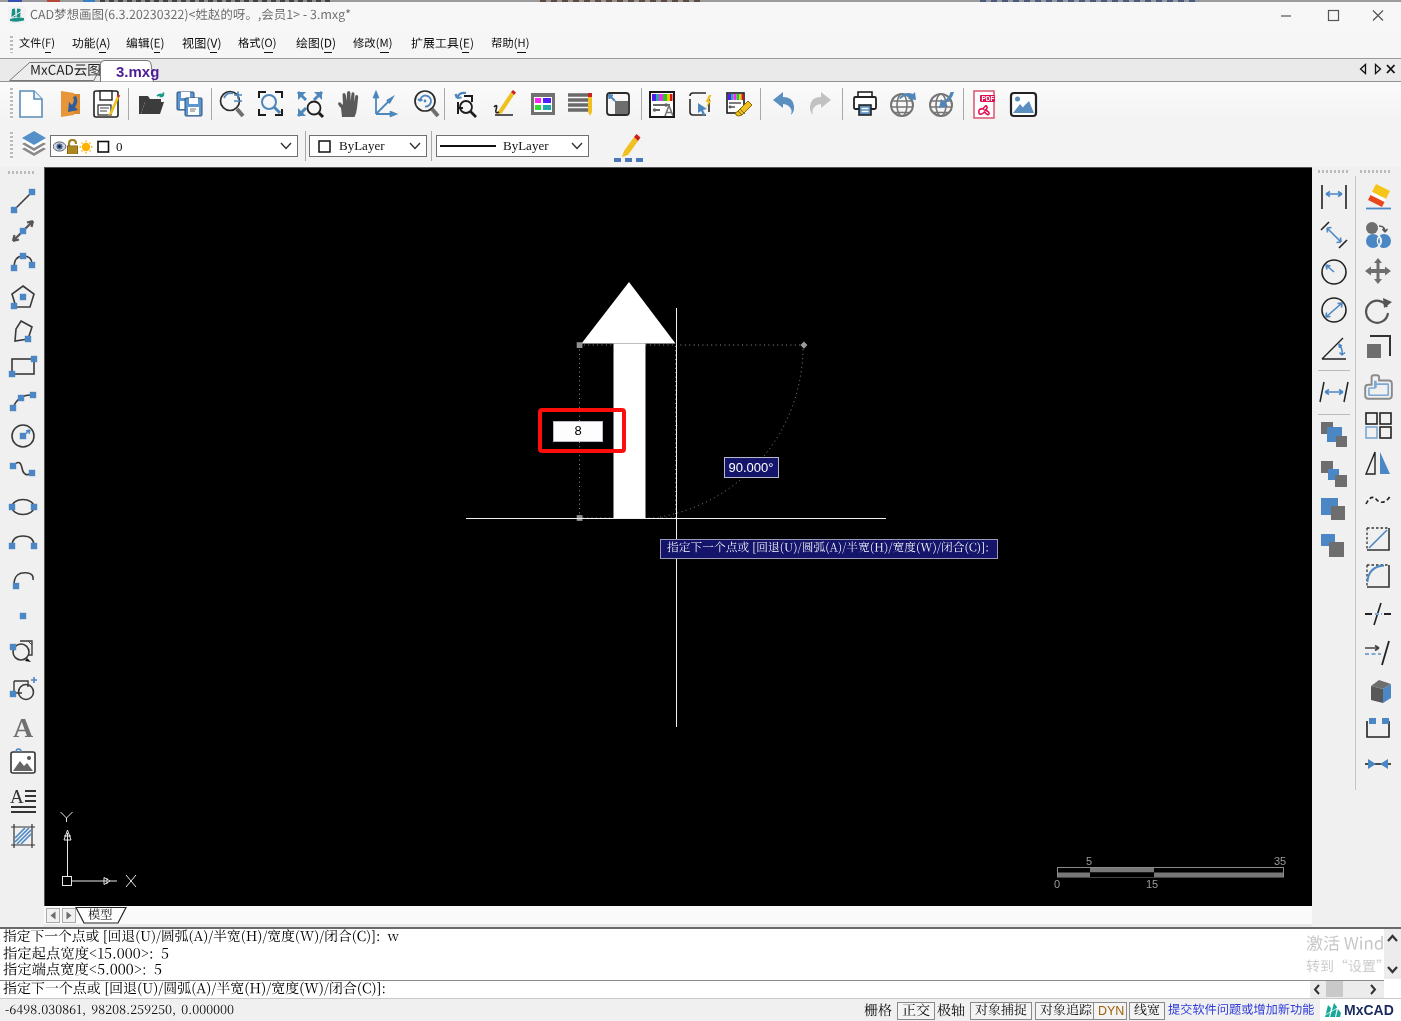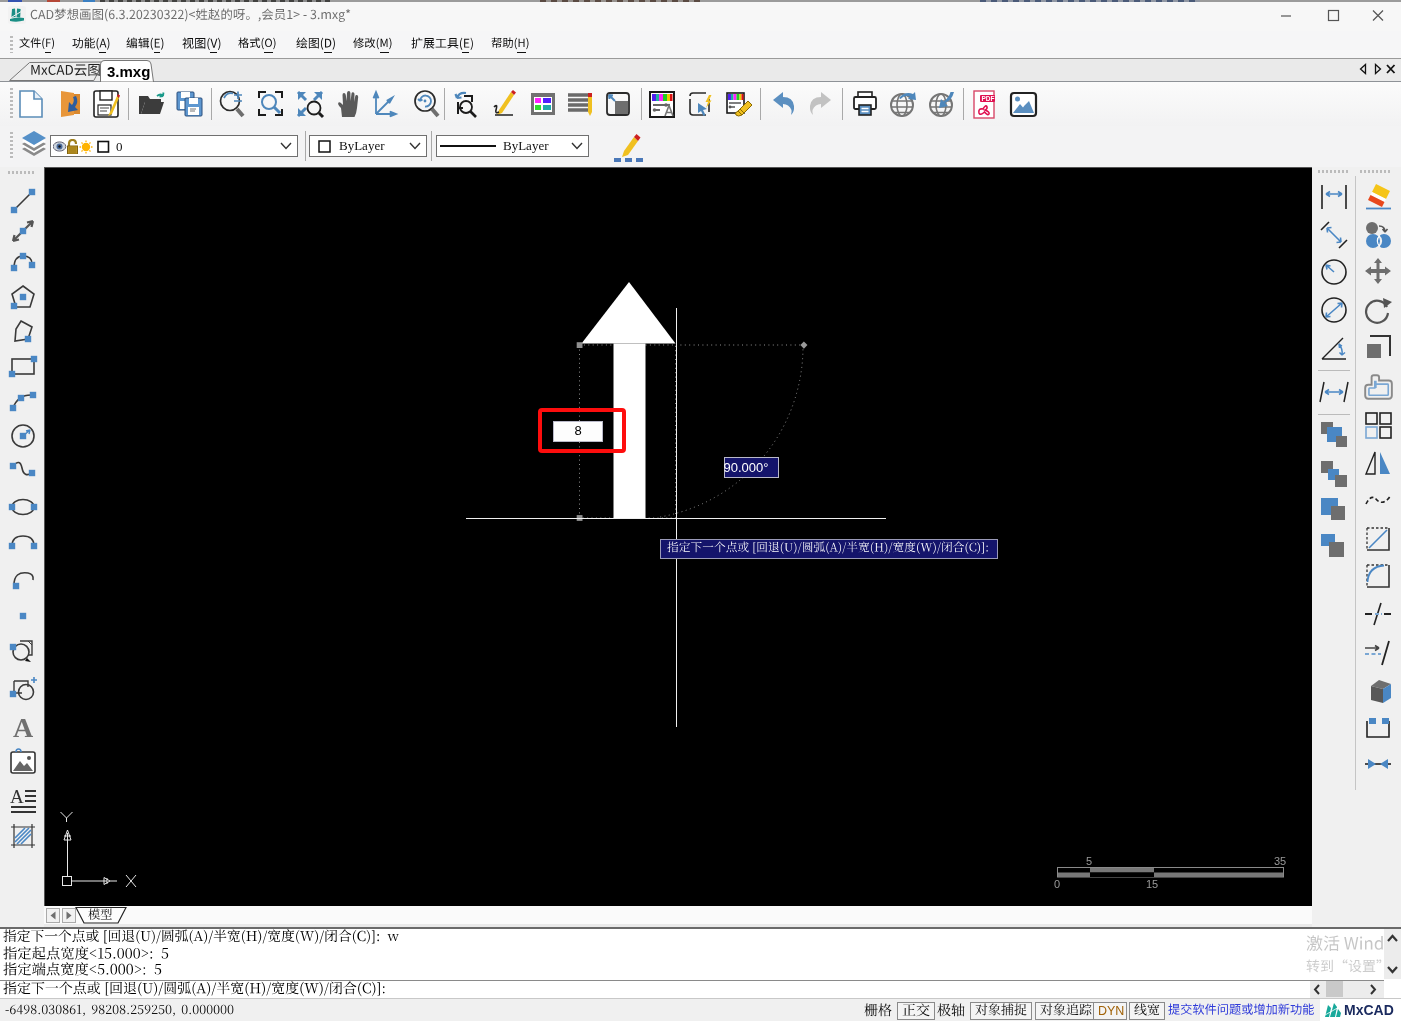--- a/index.html
+++ b/index.html
@@ -73,21 +73,21 @@
 <div class="abs" style="left:0;top:58px;width:1401px;height:24px;background:#eaeaea;border-top:1px solid #9a9a9a;border-bottom:1px solid #8e9297"></div>
 <svg class="abs" style="left:8px;top:61px" width="100" height="21" viewBox="0 0 100 21">
 <path d="M1.6 19.5 L21.6 1.5 L95.5 1 L85.8 19.5 Z" fill="#ededed" stroke="#777" stroke-width="1"></path>
 </svg>
 <svg style="position:absolute;left:30px;top:63.5px;overflow:visible" width="72" height="17">
     <path transform="translate(0,10.8)" fill="#222" d="M1.4 0.0H2.5V-5.5C2.5 -6.3 2.4 -7.5 2.3 -8.4H2.4L3.2 -6.1L5.0 -1.0H5.9L7.7 -6.1L8.5 -8.4H8.6C8.5 -7.5 8.4 -6.3 8.4 -5.5V0.0H9.6V-9.9H8.1L6.2 -4.6C6.0 -3.9 5.8 -3.2 5.5 -2.5H5.5C5.2 -3.2 5.0 -3.9 4.8 -4.6L2.9 -9.9H1.4Z M11.2 0.0H12.5L13.4 -1.7C13.7 -2.2 13.9 -2.6 14.2 -3.0H14.3C14.5 -2.6 14.8 -2.2 15.1 -1.7L16.1 0.0H17.5L15.1 -3.7L17.3 -7.3H16.0L15.1 -5.7C14.9 -5.3 14.7 -4.9 14.5 -4.5H14.4C14.1 -4.9 13.9 -5.3 13.7 -5.7L12.7 -7.3H11.4L13.6 -3.8Z M22.8 0.2C24.1 0.2 25.0 -0.3 25.8 -1.2L25.1 -2.0C24.5 -1.3 23.8 -0.9 22.8 -0.9C20.9 -0.9 19.8 -2.5 19.8 -5.0C19.8 -7.5 21.0 -9.0 22.9 -9.0C23.7 -9.0 24.4 -8.6 24.9 -8.0L25.6 -8.9C25.0 -9.5 24.1 -10.1 22.9 -10.1C20.3 -10.1 18.5 -8.1 18.5 -4.9C18.5 -1.7 20.3 0.2 22.8 0.2Z M26.4 0.0H27.6L28.6 -3.0H32.2L33.1 0.0H34.5L31.1 -9.9H29.7ZM28.9 -4.0 29.4 -5.5C29.7 -6.7 30.0 -7.7 30.3 -8.9H30.4C30.7 -7.7 31.0 -6.7 31.4 -5.5L31.9 -4.0Z M35.9 0.0H38.4C41.4 0.0 43.0 -1.8 43.0 -5.0C43.0 -8.1 41.4 -9.9 38.3 -9.9H35.9ZM37.1 -1.0V-8.9H38.2C40.6 -8.9 41.7 -7.5 41.7 -5.0C41.7 -2.5 40.6 -1.0 38.2 -1.0Z M46.0 -10.3V-9.2H55.2V-10.3ZM45.7 0.6C46.3 0.4 47.0 0.3 54.5 -0.3C54.8 0.2 55.1 0.7 55.3 1.1L56.3 0.6C55.6 -0.7 54.2 -2.7 53.1 -4.2L52.2 -3.7C52.7 -3.0 53.3 -2.1 53.9 -1.3L47.1 -0.8C48.2 -2.1 49.2 -3.7 50.2 -5.4H56.6V-6.5H44.5V-5.4H48.7C47.9 -3.7 46.8 -2.0 46.4 -1.5C45.9 -1.0 45.6 -0.6 45.3 -0.5C45.5 -0.2 45.6 0.4 45.7 0.6Z M62.4 -3.8C63.4 -3.5 64.8 -3.1 65.6 -2.7L66.0 -3.4C65.2 -3.7 63.9 -4.2 62.8 -4.4ZM61.0 -2.1C62.9 -1.8 65.2 -1.3 66.5 -0.8L66.9 -1.6C65.6 -2.0 63.3 -2.5 61.5 -2.7ZM58.4 -10.7V1.1H59.4V0.5H68.7V1.1H69.7V-10.7ZM59.4 -0.4V-9.8H68.7V-0.4ZM62.9 -9.6C62.2 -8.5 61.0 -7.4 59.9 -6.7C60.1 -6.6 60.5 -6.3 60.6 -6.1C61.0 -6.4 61.4 -6.7 61.8 -7.1C62.2 -6.6 62.7 -6.2 63.3 -5.9C62.1 -5.3 60.8 -4.9 59.6 -4.7C59.8 -4.5 60.0 -4.1 60.1 -3.8C61.5 -4.2 62.9 -4.7 64.2 -5.3C65.3 -4.7 66.6 -4.3 67.8 -4.0C68.0 -4.2 68.2 -4.6 68.4 -4.8C67.2 -5.0 66.0 -5.3 65.0 -5.8C66.0 -6.5 66.8 -7.3 67.4 -8.2L66.8 -8.5L66.7 -8.5H63.2C63.4 -8.7 63.6 -9.0 63.7 -9.3ZM62.4 -7.6 62.5 -7.7H66.0C65.5 -7.2 64.9 -6.7 64.1 -6.3C63.4 -6.7 62.8 -7.1 62.4 -7.6Z"></path>
   </svg>
 <svg class="abs" style="left:99px;top:59px" width="58" height="23" viewBox="0 0 58 23">
 <path d="M1.5 23 L1.5 6 Q1.5 1.5 6 1.5 L48 1.5 Q51.5 1.5 52 5 L54.5 23 Z" fill="#ffffff" stroke="#777" stroke-width="1"></path>
 </svg>
-<div class="abs" style="left:107px;top:62.5px;font:bold 15px 'Liberation Sans';color:#000000">3.mxg</div>
+<div class="abs" style="left:116px;top:62.5px;font:bold 15px 'Liberation Sans';color:#4c1d95">3.mxg</div>
 <svg class="abs" style="left:1352px;top:58px" width="49" height="23" viewBox="0 0 49 23">
 <path d="M13.5 6.5 L13.5 15.5 L8.5 11 Z" fill="none" stroke="#111" stroke-width="1.3"></path>
 <path d="M23.5 6.5 L23.5 15.5 L28.5 11 Z" fill="none" stroke="#111" stroke-width="1.3"></path>
 <path d="M35 7 L42.5 15 M42.5 7 L35 15" stroke="#111" stroke-width="1.8"></path>
 </svg>
 <div class="abs" style="left:0;top:82px;width:1401px;height:44px;background:linear-gradient(#fbfbfb,#f2f2f3)"></div>
 <div class="abs" style="left:10px;top:88px;width:3px;height:32px;background:repeating-linear-gradient(#bbb 0 2px,#f6f6f7 2px 4px)"></div>
 <div class="abs" style="left:128px;top:88px;width:1px;height:32px;background:#a9a9a9"></div>
 <div class="abs" style="left:211px;top:88px;width:1px;height:32px;background:#a9a9a9"></div>
 <div class="abs" style="left:444px;top:88px;width:1px;height:32px;background:#a9a9a9"></div>
@@ -566,21 +566,21 @@
         <text x="1274" y="865">35</text>
         <text x="1054" y="888">0</text>
         <text x="1146" y="888">15</text>
       </g>
 </g>
 </svg>
 <div class="abs" style="left:538px;top:408px;width:88px;height:45px;border:4px solid #fe0d0d;border-radius:4px"></div>
 <div class="abs" style="left:553px;top:420.5px;width:50px;height:21px;background:#fdfdfd;border:1px solid #b9b9c9"></div>
 <div class="abs" style="left:553px;top:423px;width:50px;text-align:center;font:13px 'Liberation Sans';color:#000">8</div>
 <div class="abs" style="left:723.5px;top:457px;width:55px;height:21px;background:#14146b;border:1px solid #b9b9c9"></div>
-<div class="abs" style="left:723.5px;top:460px;width:55px;font:13px 'Liberation Sans';color:#fff">90.000°</div>
+<div class="abs" style="left:723.5px;top:460px;width:55px;text-align:center;font:13px 'Liberation Sans';color:#fff">90.000°</div>
 <div class="abs" style="left:660px;top:539px;width:338px;height:20px;background:#14146b;border:1px solid #9a9ab8"></div>
 <svg style="position:absolute;left:667px;top:541.5px;overflow:visible" width="324" height="15">
     <path transform="translate(0,9.4)" fill="#fff" d="M6.1 -1.9H9.7V-0.3H6.1ZM6.1 -2.2V-3.8H9.7V-2.2ZM5.4 -4.2V0.9H5.5C5.8 0.9 6.1 0.8 6.1 0.7V0.1H9.7V0.9H9.8C10.1 0.9 10.5 0.7 10.5 0.6V-3.7C10.7 -3.7 10.9 -3.8 11.0 -3.9L10.0 -4.6L9.6 -4.2H6.2L5.4 -4.5ZM9.7 -9.3C9.0 -8.7 7.5 -7.9 6.0 -7.5V-9.4C6.2 -9.4 6.4 -9.5 6.4 -9.7L5.3 -9.8V-6.1C5.3 -5.5 5.5 -5.3 6.6 -5.3H8.4C10.8 -5.3 11.2 -5.4 11.2 -5.8C11.2 -5.9 11.2 -6.0 10.9 -6.1L10.8 -7.3H10.7C10.6 -6.7 10.4 -6.3 10.3 -6.1C10.3 -6.0 10.2 -6.0 10.0 -6.0C9.8 -6.0 9.2 -6.0 8.4 -6.0H6.7C6.1 -6.0 6.0 -6.0 6.0 -6.2V-7.2C7.6 -7.5 9.2 -8.1 10.2 -8.5C10.4 -8.4 10.6 -8.5 10.7 -8.6ZM0.3 -3.7 0.7 -2.7C0.8 -2.7 0.9 -2.8 1.0 -3.0L2.3 -3.6V-0.3C2.3 -0.1 2.2 -0.1 2.0 -0.1C1.8 -0.1 0.8 -0.1 0.8 -0.1V0.1C1.2 0.1 1.5 0.2 1.7 0.3C1.8 0.5 1.9 0.7 1.9 0.9C2.9 0.8 3.0 0.4 3.0 -0.2V-4.0L4.9 -4.9L4.8 -5.1L3.0 -4.5V-6.8H4.6C4.8 -6.8 4.9 -6.9 4.9 -7.0C4.6 -7.3 4.0 -7.8 4.0 -7.8L3.5 -7.1H3.0V-9.4C3.3 -9.4 3.4 -9.5 3.5 -9.7L2.3 -9.8V-7.1H0.5L0.6 -6.8H2.3V-4.3C1.4 -4.0 0.7 -3.8 0.3 -3.7Z M16.9 -9.8 16.8 -9.8C17.2 -9.4 17.6 -8.8 17.7 -8.2C18.5 -7.6 19.2 -9.3 16.9 -9.8ZM13.7 -8.6 13.5 -8.6C13.6 -7.8 13.1 -7.2 12.7 -6.9C12.4 -6.8 12.2 -6.5 12.3 -6.3C12.5 -6.0 12.9 -5.9 13.2 -6.2C13.6 -6.4 13.9 -6.9 13.9 -7.6H21.6C21.4 -7.2 21.2 -6.7 21.1 -6.4L21.2 -6.3C21.7 -6.6 22.2 -7.1 22.5 -7.5C22.8 -7.5 22.9 -7.5 23.0 -7.6L22.1 -8.5L21.5 -8.0H13.9C13.8 -8.2 13.8 -8.4 13.7 -8.6ZM20.6 -6.6 20.1 -6.0H13.6L13.7 -5.6H17.2V-0.4C16.2 -0.7 15.5 -1.3 15.0 -2.4C15.2 -2.9 15.3 -3.5 15.4 -4.0C15.7 -4.0 15.8 -4.0 15.9 -4.2L14.7 -4.5C14.4 -2.6 13.7 -0.5 12.1 0.8L12.3 0.9C13.6 0.2 14.4 -1.0 14.9 -2.1C15.8 0.2 17.3 0.7 20.0 0.7C20.6 0.7 22.0 0.7 22.6 0.7C22.6 0.4 22.7 0.1 23.1 0.1V-0.1C22.3 -0.1 20.7 -0.1 20.1 -0.1C19.3 -0.1 18.6 -0.1 18.0 -0.2V-3.1H21.3C21.5 -3.1 21.6 -3.2 21.6 -3.3C21.2 -3.7 20.6 -4.1 20.6 -4.1L20.0 -3.5H18.0V-5.6H21.4C21.5 -5.6 21.6 -5.7 21.7 -5.8C21.3 -6.2 20.6 -6.6 20.6 -6.6Z M33.6 -9.6 33.0 -8.8H24.0L24.1 -8.4H28.7V0.9H28.8C29.2 0.9 29.5 0.7 29.5 0.6V-5.9C30.7 -5.2 32.4 -4.0 33.0 -3.1C34.1 -2.6 34.2 -4.8 29.5 -6.1V-8.4H34.5C34.6 -8.4 34.7 -8.5 34.8 -8.6C34.3 -9.0 33.6 -9.6 33.6 -9.6Z M45.1 -6.0 44.3 -5.1H35.8L35.9 -4.7H46.1C46.3 -4.7 46.4 -4.7 46.5 -4.8C45.9 -5.3 45.1 -6.0 45.1 -6.0Z M52.9 -9.1C53.8 -7.2 55.5 -5.5 57.6 -4.3C57.7 -4.6 57.9 -4.9 58.2 -5.0L58.3 -5.2C56.1 -6.1 54.3 -7.6 53.1 -9.3C53.4 -9.3 53.6 -9.4 53.6 -9.5L52.3 -9.8C51.5 -8.0 49.4 -5.6 47.4 -4.3L47.4 -4.1C49.8 -5.3 51.9 -7.4 52.9 -9.1ZM53.6 -6.4 52.4 -6.6V0.9H52.5C52.8 0.9 53.2 0.8 53.2 0.7V-6.1C53.5 -6.2 53.6 -6.3 53.6 -6.4Z M60.9 -1.9C60.9 -0.9 60.2 -0.2 59.5 0.1C59.3 0.2 59.1 0.4 59.2 0.7C59.4 1.0 59.8 1.0 60.1 0.8C60.7 0.4 61.4 -0.4 61.1 -1.9ZM62.9 -1.9 62.8 -1.8C63.0 -1.2 63.1 -0.2 63.0 0.6C63.7 1.3 64.6 -0.3 62.9 -1.9ZM65.0 -1.9 64.9 -1.8C65.4 -1.2 65.9 -0.2 66.0 0.6C66.8 1.2 67.5 -0.5 65.0 -1.9ZM67.4 -1.9 67.2 -1.8C68.0 -1.2 69.0 -0.1 69.2 0.8C70.1 1.4 70.6 -0.7 67.4 -1.9ZM61.0 -6.0V-2.2H61.1C61.4 -2.2 61.7 -2.4 61.7 -2.4V-2.9H67.4V-2.3H67.5C67.8 -2.3 68.2 -2.4 68.2 -2.5V-5.5C68.4 -5.6 68.6 -5.7 68.7 -5.8L67.7 -6.5L67.3 -6.0H64.8V-7.7H69.1C69.3 -7.7 69.4 -7.8 69.4 -7.9C69.0 -8.3 68.4 -8.8 68.4 -8.8L67.8 -8.1H64.8V-9.4C65.1 -9.4 65.2 -9.6 65.2 -9.7L64.0 -9.9V-6.0H61.8L61.0 -6.4ZM61.7 -3.2V-5.7H67.4V-3.2Z M70.9 -1.1 71.4 -0.2C71.5 -0.2 71.6 -0.3 71.7 -0.5C73.9 -1.0 75.5 -1.5 76.6 -1.8L76.6 -2.0C74.2 -1.6 71.9 -1.2 70.9 -1.1ZM78.5 -9.5 78.4 -9.4C78.9 -9.1 79.5 -8.5 79.8 -8.1C80.6 -7.7 80.9 -9.3 78.5 -9.5ZM75.0 -3.5H72.7V-5.6H75.0ZM72.7 -2.5V-3.1H75.0V-2.5H75.1C75.4 -2.5 75.7 -2.6 75.7 -2.7V-5.5C75.9 -5.6 76.1 -5.6 76.2 -5.7L75.3 -6.4L74.9 -6.0H72.8L72.0 -6.3V-2.2H72.1C72.4 -2.2 72.7 -2.4 72.7 -2.5ZM80.7 -8.3 80.1 -7.6H77.6C77.6 -8.1 77.6 -8.8 77.6 -9.4C77.9 -9.4 78.0 -9.5 78.0 -9.7L76.8 -9.8C76.8 -9.1 76.8 -8.3 76.9 -7.6H70.9L71.1 -7.2H76.9C77.0 -5.2 77.3 -3.5 77.8 -2.1C76.9 -1.0 75.6 0.0 74.0 0.7L74.1 0.9C75.7 0.3 77.1 -0.5 78.1 -1.6C78.6 -0.6 79.3 0.1 80.2 0.5C80.7 0.9 81.4 1.1 81.6 0.7C81.7 0.6 81.7 0.4 81.3 0.1L81.5 -1.7L81.3 -1.7C81.2 -1.2 81.0 -0.6 80.9 -0.3C80.8 -0.1 80.7 -0.1 80.5 -0.2C79.7 -0.6 79.1 -1.3 78.6 -2.1C79.6 -3.2 80.2 -4.4 80.7 -5.6C81.0 -5.6 81.1 -5.7 81.1 -5.8L80.0 -6.2C79.6 -5.0 79.1 -3.8 78.3 -2.8C77.9 -4.0 77.7 -5.5 77.6 -7.2H81.4C81.6 -7.2 81.7 -7.3 81.7 -7.4C81.3 -7.8 80.7 -8.3 80.7 -8.3Z M86.9 2.0H88.7V1.7L87.3 1.5C87.3 0.4 87.3 -0.8 87.3 -2.0V-5.1C87.3 -6.3 87.3 -7.5 87.3 -8.6L88.7 -8.8V-9.1H86.4C86.5 -7.8 86.5 -6.4 86.5 -5.1V-2.0C86.5 -0.7 86.5 0.7 86.4 2.0Z M98.8 -0.6H91.2V-8.7H98.8ZM91.2 0.6V-0.2H98.8V0.8H98.9C99.2 0.8 99.6 0.6 99.6 0.5V-8.6C99.8 -8.6 100.0 -8.7 100.1 -8.8L99.2 -9.5L98.7 -9.1H91.3L90.5 -9.4V0.9H90.6C91.0 0.9 91.2 0.7 91.2 0.6ZM96.5 -3.3H93.7V-6.4H96.5ZM93.7 -2.3V-2.9H96.5V-2.1H96.6C96.9 -2.1 97.2 -2.3 97.2 -2.4V-6.3C97.5 -6.4 97.7 -6.4 97.7 -6.5L96.8 -7.2L96.4 -6.8H93.7L92.9 -7.1V-2.0H93.1C93.4 -2.0 93.7 -2.2 93.7 -2.3Z M102.3 -9.6 102.1 -9.6C102.7 -8.9 103.3 -7.9 103.5 -7.1C104.4 -6.5 104.9 -8.3 102.3 -9.6ZM106.3 -1.0C107.5 -1.6 108.5 -2.2 109.0 -2.4L109.0 -2.6C108.1 -2.3 107.3 -2.1 106.6 -1.9V-5.1H110.0V-4.7H110.1C110.4 -4.7 110.8 -4.9 110.8 -5.0V-8.6C111.0 -8.7 111.2 -8.8 111.3 -8.9L110.3 -9.6L109.9 -9.1H106.7L105.9 -9.5V-2.1C105.9 -1.9 105.8 -1.8 105.5 -1.6L106.1 -0.8C106.2 -0.8 106.3 -0.9 106.3 -1.0ZM106.6 -8.8H110.0V-7.3H106.6ZM106.6 -5.5V-7.0H110.0V-5.5ZM107.4 -4.4 107.3 -4.2C108.5 -3.5 110.2 -2.1 110.8 -1.0C111.6 -0.6 111.8 -1.8 109.9 -3.1C110.4 -3.4 111.1 -3.8 111.5 -4.1C111.7 -4.0 111.8 -4.1 111.9 -4.2L110.9 -4.8C110.6 -4.4 110.1 -3.8 109.7 -3.3C109.1 -3.7 108.3 -4.0 107.4 -4.4ZM103.3 -1.5C102.8 -1.1 102.1 -0.4 101.6 -0.1L102.3 0.8C102.3 0.7 102.4 0.6 102.3 0.5C102.7 -0.0 103.4 -0.8 103.6 -1.2C103.7 -1.4 103.9 -1.4 104.0 -1.2C104.9 0.3 105.9 0.6 108.3 0.6C109.6 0.6 110.6 0.6 111.6 0.6C111.7 0.2 111.9 -0.0 112.2 -0.1V-0.2C110.9 -0.2 109.8 -0.2 108.6 -0.2C106.3 -0.2 105.1 -0.3 104.2 -1.5C104.1 -1.6 104.1 -1.6 104.0 -1.6V-5.4C104.4 -5.4 104.5 -5.5 104.6 -5.6L103.6 -6.4L103.1 -5.8H101.6L101.7 -5.5H103.3Z M114.6 -3.5C114.6 -5.7 115.1 -7.3 116.6 -9.4L116.4 -9.6C114.6 -7.8 113.8 -5.9 113.8 -3.5C113.8 -1.2 114.6 0.7 116.4 2.5L116.6 2.3C115.1 0.2 114.6 -1.4 114.6 -3.5Z M122.8 -8.2 124.2 -8.1 124.2 -3.6C124.3 -1.3 123.5 -0.4 121.9 -0.4C120.5 -0.4 119.7 -1.2 119.7 -3.4V-4.6C119.7 -5.8 119.7 -6.9 119.7 -8.1L121.0 -8.2V-8.5H117.5V-8.2L118.6 -8.1C118.6 -6.9 118.6 -5.8 118.6 -4.6V-3.2C118.6 -0.8 119.9 0.2 121.7 0.2C123.6 0.2 124.7 -1.0 124.7 -3.4L124.7 -8.1L125.8 -8.2V-8.5H122.8Z M128.7 -3.5C128.7 -1.4 128.2 0.2 126.7 2.3L126.9 2.5C128.7 0.7 129.5 -1.2 129.5 -3.5C129.5 -5.9 128.7 -7.8 126.9 -9.6L126.7 -9.4C128.2 -7.3 128.7 -5.7 128.7 -3.5Z M130.7 2.0H131.2L134.6 -9.1H134.1Z M141.2 -4.1 140.2 -4.2C140.1 -2.8 140.1 -1.6 137.3 -0.7L137.5 -0.6C140.7 -1.3 140.8 -2.5 140.9 -3.8C141.1 -3.9 141.2 -4.0 141.2 -4.1ZM140.7 -2.3 140.7 -2.1C141.8 -1.7 142.6 -1.2 143.0 -0.7C143.7 -0.1 144.8 -1.7 140.7 -2.3ZM139.1 -5.8V-6.0H142.0V-5.7H142.1C142.4 -5.7 142.7 -5.8 142.7 -5.9V-7.5C142.9 -7.5 143.1 -7.6 143.2 -7.7L142.3 -8.3L141.9 -7.9H139.2L138.4 -8.2V-5.6H138.5C138.8 -5.6 139.1 -5.7 139.1 -5.8ZM142.0 -7.5V-6.3H139.1V-7.5ZM138.6 -2.1V-4.7H142.4V-2.1H142.6C142.8 -2.1 143.2 -2.3 143.2 -2.4V-4.6C143.3 -4.7 143.5 -4.7 143.6 -4.8L142.7 -5.5L142.4 -5.1H138.7L137.9 -5.4V-1.9H138.0C138.3 -1.9 138.6 -2.0 138.6 -2.1ZM144.3 -8.9V-0.2H136.7V-8.9ZM136.7 0.6V0.1H144.3V0.8H144.5C144.7 0.8 145.1 0.6 145.1 0.5V-8.7C145.3 -8.8 145.5 -8.8 145.6 -8.9L144.7 -9.7L144.2 -9.2H136.8L136.0 -9.6V0.9H136.1C136.5 0.9 136.7 0.7 136.7 0.6Z M148.3 -6.4 147.4 -6.8C147.4 -6.1 147.3 -4.9 147.2 -4.1C147.0 -4.0 146.8 -4.0 146.7 -3.9L147.5 -3.3L147.9 -3.7H149.7C149.5 -1.6 149.3 -0.4 149.0 -0.1C148.8 -0.0 148.7 0.0 148.5 0.0C148.3 0.0 147.7 -0.1 147.3 -0.1V0.1C147.6 0.2 148.0 0.3 148.1 0.4C148.3 0.5 148.3 0.7 148.3 0.9C148.7 0.9 149.1 0.8 149.4 0.5C149.9 0.1 150.2 -1.2 150.4 -3.6C150.6 -3.6 150.7 -3.7 150.8 -3.7L150.0 -4.4L149.6 -4.0H147.8C147.9 -4.6 148.0 -5.5 148.1 -6.1H149.6V-5.6H149.7C150.0 -5.6 150.3 -5.8 150.3 -5.8V-8.7C150.6 -8.7 150.8 -8.8 150.9 -8.9L149.9 -9.6L149.5 -9.1H147.0L147.1 -8.8H149.6V-6.4ZM155.0 -2.6 154.8 -2.6C155.0 -2.2 155.2 -1.6 155.4 -1.1L154.3 -0.8V-8.6C154.8 -8.7 155.3 -8.8 155.7 -8.9C155.8 -5.1 156.1 -1.2 157.3 0.9C157.4 0.6 157.6 0.3 157.9 0.2L158.0 0.1C156.6 -1.7 156.1 -5.4 156.0 -8.9L156.7 -9.1C157.0 -8.9 157.2 -8.9 157.3 -9.1L156.5 -9.8C155.5 -9.4 153.9 -8.9 152.4 -8.6L151.5 -8.9V-5.8C151.5 -3.6 151.3 -1.2 150.0 0.8L150.2 1.0C152.1 -1.0 152.2 -3.8 152.2 -5.8V-8.3C152.7 -8.4 153.1 -8.4 153.6 -8.5V-0.9C153.6 -0.7 153.5 -0.6 153.2 -0.4L153.6 0.3C153.6 0.3 153.7 0.2 153.8 0.1C154.4 -0.2 155.0 -0.6 155.4 -0.8C155.5 -0.5 155.6 -0.1 155.6 0.3C156.2 0.9 156.9 -0.7 155.0 -2.6Z M160.1 -3.5C160.1 -5.7 160.6 -7.3 162.1 -9.4L161.9 -9.6C160.1 -7.8 159.3 -5.9 159.3 -3.5C159.3 -1.2 160.1 0.7 161.9 2.5L162.1 2.3C160.6 0.2 160.1 -1.4 160.1 -3.5Z M166.4 -7.5 167.8 -3.3H165.0ZM167.4 0.0H170.8V-0.4L169.7 -0.4L167.0 -8.6H166.3L163.6 -0.5L162.6 -0.4V0.0H165.2V-0.4L164.1 -0.5L164.9 -2.9H167.9L168.7 -0.5L167.4 -0.4Z M173.3 -3.5C173.3 -1.4 172.8 0.2 171.3 2.3L171.5 2.5C173.2 0.7 174.1 -1.2 174.1 -3.5C174.1 -5.9 173.2 -7.8 171.5 -9.6L171.3 -9.4C172.8 -7.3 173.3 -5.7 173.3 -3.5Z M175.3 2.0H175.8L179.2 -9.1H178.7Z M181.3 -9.4 181.1 -9.3C181.7 -8.6 182.4 -7.4 182.5 -6.6C183.4 -5.8 184.1 -7.8 181.3 -9.4ZM188.2 -9.5C187.8 -8.3 187.2 -7.1 186.7 -6.4L186.8 -6.3C187.5 -6.9 188.3 -7.8 189.0 -8.8C189.2 -8.7 189.4 -8.8 189.4 -9.0ZM184.8 -9.8V-5.9H180.5L180.6 -5.6H184.8V-3.2H179.8L179.9 -2.8H184.8V0.9H184.9C185.2 0.9 185.5 0.7 185.5 0.6V-2.8H190.3C190.5 -2.8 190.6 -2.9 190.6 -3.0C190.2 -3.4 189.4 -4.0 189.4 -4.0L188.8 -3.2H185.5V-5.6H189.6C189.8 -5.6 189.9 -5.6 189.9 -5.7C189.5 -6.1 188.8 -6.6 188.8 -6.6L188.2 -5.9H185.5V-9.4C185.8 -9.4 185.9 -9.5 186.0 -9.7Z M198.1 -2.6 197.1 -2.7V-0.1C197.1 0.4 197.2 0.6 198.2 0.6H199.6C201.6 0.6 202.0 0.5 202.0 0.1C202.0 0.0 201.9 -0.1 201.6 -0.2L201.6 -1.4H201.5C201.3 -0.9 201.2 -0.4 201.1 -0.2C201.1 -0.1 201.0 -0.1 200.9 -0.1C200.7 -0.1 200.2 -0.1 199.6 -0.1H198.3C197.8 -0.1 197.8 -0.1 197.8 -0.3V-2.3C198.0 -2.3 198.1 -2.4 198.1 -2.6ZM197.5 -3.9 196.3 -4.0C196.3 -2.2 196.1 -0.5 191.7 0.7L191.8 0.9C196.7 -0.2 196.9 -2.0 197.1 -3.6C197.3 -3.7 197.5 -3.8 197.5 -3.9ZM193.5 -5.2V-1.3H193.6C194.0 -1.3 194.3 -1.4 194.3 -1.5V-4.5H199.4V-1.4H199.5C199.8 -1.4 200.1 -1.5 200.1 -1.6V-4.4C200.4 -4.4 200.5 -4.5 200.6 -4.6L199.7 -5.2L199.3 -4.8H194.4ZM195.9 -9.9 195.8 -9.8C196.2 -9.5 196.6 -8.9 196.7 -8.5C197.5 -7.9 198.2 -9.5 195.9 -9.9ZM200.6 -7.1 200.1 -6.4H198.9V-7.3C199.2 -7.3 199.3 -7.4 199.3 -7.6L198.2 -7.7V-6.4H195.5V-7.3C195.8 -7.3 195.9 -7.5 196.0 -7.6L194.8 -7.7V-6.4H192.2L192.3 -6.0H194.8V-5.1H195.0C195.2 -5.1 195.5 -5.2 195.5 -5.3V-6.0H198.2V-5.0H198.3C198.6 -5.0 198.9 -5.2 198.9 -5.3V-6.0H201.3C201.5 -6.0 201.6 -6.1 201.6 -6.2C201.2 -6.6 200.6 -7.1 200.6 -7.1ZM192.9 -9.0H192.6C192.7 -8.4 192.4 -7.7 192.0 -7.5C191.7 -7.3 191.6 -7.1 191.7 -6.8C191.8 -6.6 192.2 -6.6 192.5 -6.8C192.7 -7.0 193.0 -7.4 193.0 -7.9H200.9C200.9 -7.6 200.8 -7.3 200.7 -7.1L200.9 -7.0C201.2 -7.2 201.6 -7.5 201.8 -7.8C202.0 -7.8 202.2 -7.9 202.2 -7.9L201.4 -8.8L200.9 -8.3H193.0C193.0 -8.5 192.9 -8.7 192.9 -9.0Z M204.7 -3.5C204.7 -5.7 205.2 -7.3 206.7 -9.4L206.5 -9.6C204.7 -7.8 203.9 -5.9 203.9 -3.5C203.9 -1.2 204.7 0.7 206.5 2.5L206.7 2.3C205.2 0.2 204.7 -1.4 204.7 -3.5Z M213.0 -8.2 214.2 -8.1C214.2 -6.9 214.2 -5.8 214.2 -4.6H209.9C209.9 -5.8 209.9 -7.0 210.0 -8.1L211.2 -8.2V-8.5H207.7V-8.2L208.9 -8.1C208.9 -6.9 208.9 -5.8 208.9 -4.6V-4.0C208.9 -2.8 208.9 -1.6 208.9 -0.5L207.7 -0.4V0.0H211.2V-0.4L210.0 -0.5C209.9 -1.6 209.9 -2.8 209.9 -4.2H214.2C214.2 -2.8 214.2 -1.6 214.2 -0.5L213.0 -0.4V0.0H216.5V-0.4L215.2 -0.5C215.2 -1.6 215.2 -2.8 215.2 -4.0V-4.6C215.2 -5.8 215.2 -6.9 215.2 -8.1L216.5 -8.2V-8.5H213.0Z M219.5 -3.5C219.5 -1.4 219.0 0.2 217.4 2.3L217.6 2.5C219.4 0.7 220.3 -1.2 220.3 -3.5C220.3 -5.9 219.4 -7.8 217.6 -9.6L217.4 -9.4C218.9 -7.3 219.5 -5.7 219.5 -3.5Z M221.4 2.0H222.0L225.4 -9.1H224.9Z M232.5 -2.6 231.5 -2.7V-0.1C231.5 0.4 231.7 0.6 232.6 0.6H234.0C236.0 0.6 236.4 0.5 236.4 0.1C236.4 0.0 236.3 -0.1 236.1 -0.2L236.0 -1.4H235.9C235.8 -0.9 235.7 -0.4 235.6 -0.2C235.5 -0.1 235.5 -0.1 235.3 -0.1C235.1 -0.1 234.7 -0.1 234.1 -0.1H232.7C232.2 -0.1 232.2 -0.1 232.2 -0.3V-2.3C232.4 -2.3 232.5 -2.4 232.5 -2.6ZM231.9 -3.9 230.7 -4.0C230.7 -2.2 230.5 -0.5 226.1 0.7L226.2 0.9C231.2 -0.2 231.4 -2.0 231.5 -3.6C231.8 -3.7 231.9 -3.8 231.9 -3.9ZM228.0 -5.2V-1.3H228.1C228.5 -1.3 228.7 -1.4 228.7 -1.5V-4.5H233.8V-1.4H233.9C234.3 -1.4 234.6 -1.5 234.6 -1.6V-4.4C234.8 -4.4 234.9 -4.5 235.0 -4.6L234.1 -5.2L233.8 -4.8H228.8ZM230.4 -9.9 230.3 -9.8C230.6 -9.5 231.0 -8.9 231.1 -8.5C231.9 -7.9 232.6 -9.5 230.4 -9.9ZM235.0 -7.1 234.5 -6.4H233.3V-7.3C233.6 -7.3 233.7 -7.4 233.7 -7.6L232.6 -7.7V-6.4H230.0V-7.3C230.3 -7.3 230.4 -7.5 230.4 -7.6L229.2 -7.7V-6.4H226.6L226.7 -6.0H229.2V-5.1H229.4C229.7 -5.1 230.0 -5.2 230.0 -5.3V-6.0H232.6V-5.0H232.7C233.0 -5.0 233.3 -5.2 233.3 -5.3V-6.0H235.7C235.9 -6.0 236.0 -6.1 236.1 -6.2C235.7 -6.6 235.0 -7.1 235.0 -7.1ZM227.3 -9.0H227.1C227.1 -8.4 226.8 -7.7 226.4 -7.5C226.2 -7.3 226.0 -7.1 226.1 -6.8C226.3 -6.6 226.7 -6.6 226.9 -6.8C227.2 -7.0 227.4 -7.4 227.4 -7.9H235.4C235.3 -7.6 235.2 -7.3 235.1 -7.1L235.3 -7.0C235.6 -7.2 236.0 -7.5 236.2 -7.8C236.4 -7.8 236.6 -7.9 236.7 -7.9L235.8 -8.8L235.3 -8.3H227.4C227.4 -8.5 227.4 -8.7 227.3 -9.0Z M242.5 -10.0 242.4 -9.9C242.8 -9.6 243.3 -8.9 243.4 -8.5C244.3 -8.0 244.8 -9.6 242.5 -10.0ZM247.4 -9.0 246.8 -8.3H239.8L238.9 -8.7V-5.4C238.9 -3.2 238.7 -1.0 237.6 0.8L237.8 1.0C239.5 -0.8 239.6 -3.4 239.6 -5.4V-8.0H248.1C248.3 -8.0 248.4 -8.0 248.4 -8.2C248.0 -8.5 247.4 -9.0 247.4 -9.0ZM245.5 -3.2H240.5L240.6 -2.9H241.5C241.9 -2.0 242.5 -1.3 243.2 -0.8C242.0 -0.1 240.5 0.4 238.9 0.7L238.9 0.9C240.8 0.7 242.4 0.2 243.7 -0.5C244.8 0.2 246.2 0.6 247.9 0.9C248.0 0.5 248.2 0.3 248.6 0.2V0.1C247.0 -0.1 245.5 -0.3 244.3 -0.8C245.2 -1.3 245.8 -2.0 246.4 -2.7C246.7 -2.8 246.8 -2.8 246.9 -2.9L246.1 -3.7ZM245.5 -2.9C245.0 -2.2 244.4 -1.6 243.7 -1.1C242.9 -1.6 242.3 -2.1 241.8 -2.9ZM242.9 -7.5 241.7 -7.6V-6.4H239.9L240.0 -6.0H241.7V-3.6H241.8C242.1 -3.6 242.4 -3.7 242.4 -3.8V-4.2H245.0V-3.7H245.1C245.4 -3.7 245.7 -3.9 245.7 -4.0V-6.0H247.8C248.0 -6.0 248.1 -6.1 248.1 -6.2C247.8 -6.6 247.2 -7.0 247.2 -7.0L246.7 -6.4H245.7V-7.2C246.0 -7.2 246.1 -7.3 246.1 -7.5L245.0 -7.6V-6.4H242.4V-7.2C242.7 -7.2 242.8 -7.3 242.9 -7.5ZM245.0 -6.0V-4.6H242.4V-6.0Z M250.9 -3.5C250.9 -5.7 251.3 -7.3 252.9 -9.4L252.7 -9.6C250.9 -7.8 250.0 -5.9 250.0 -3.5C250.0 -1.2 250.9 0.7 252.7 2.5L252.9 2.3C251.3 0.2 250.9 -1.4 250.9 -3.5Z M262.6 -8.2 263.8 -8.1 262.1 -1.3 260.1 -8.1 261.4 -8.2V-8.5H258.1V-8.2L259.3 -8.1L257.3 -1.3L255.5 -8.1L256.7 -8.2V-8.5H253.4V-8.2L254.4 -8.1L256.7 0.1H257.3L259.4 -7.1L261.5 0.1H262.1L264.3 -8.1L265.5 -8.2V-8.5H262.6Z M268.0 -3.5C268.0 -1.4 267.5 0.2 265.9 2.3L266.2 2.5C267.9 0.7 268.8 -1.2 268.8 -3.5C268.8 -5.9 267.9 -7.8 266.2 -9.6L265.9 -9.4C267.5 -7.3 268.0 -5.7 268.0 -3.5Z M270.0 2.0H270.5L273.9 -9.1H273.4Z M276.1 -9.9 275.9 -9.8C276.4 -9.4 276.9 -8.7 277.1 -8.1C277.9 -7.6 278.5 -9.2 276.1 -9.9ZM276.3 -8.2 275.2 -8.3V0.9H275.3C275.6 0.9 275.9 0.8 275.9 0.6V-7.9C276.2 -7.9 276.3 -8.0 276.3 -8.2ZM283.7 -8.9H278.5L278.6 -8.6H283.8V-0.3C283.8 -0.1 283.8 -0.0 283.5 -0.0C283.3 -0.0 281.9 -0.2 281.9 -0.2V0.0C282.5 0.1 282.8 0.2 283.0 0.3C283.2 0.5 283.3 0.7 283.3 0.9C284.4 0.8 284.6 0.4 284.6 -0.2V-8.5C284.8 -8.5 285.0 -8.6 285.1 -8.7L284.1 -9.4ZM282.3 -6.6 281.8 -5.9H281.1V-7.6C281.4 -7.6 281.5 -7.7 281.6 -7.9L280.4 -8.0V-5.9H276.7L276.8 -5.6H279.9C279.2 -3.9 278.0 -2.2 276.5 -1.1L276.6 -0.9C278.2 -1.9 279.5 -3.2 280.4 -4.7V-1.1C280.4 -0.9 280.3 -0.9 280.1 -0.9C279.8 -0.9 278.5 -1.0 278.5 -1.0V-0.8C279.0 -0.7 279.4 -0.6 279.6 -0.5C279.7 -0.4 279.8 -0.2 279.9 0.0C281.0 -0.1 281.1 -0.5 281.1 -1.1V-5.6H282.9C283.1 -5.6 283.2 -5.6 283.2 -5.8C282.9 -6.1 282.3 -6.6 282.3 -6.6Z M288.8 -5.6 288.9 -5.3H294.1C294.3 -5.3 294.4 -5.3 294.5 -5.5C294.1 -5.8 293.4 -6.3 293.4 -6.3L292.9 -5.6ZM291.8 -9.2C292.7 -7.5 294.4 -6.0 296.4 -5.0C296.4 -5.3 296.7 -5.6 297.1 -5.6L297.1 -5.8C295.0 -6.6 293.1 -7.9 292.0 -9.4C292.3 -9.4 292.5 -9.4 292.5 -9.6L291.1 -9.9C290.5 -8.2 288.1 -5.9 286.1 -4.8L286.2 -4.6C288.4 -5.6 290.7 -7.5 291.8 -9.2ZM294.2 -3.1V-0.3H289.0V-3.1ZM288.2 -3.4V0.9H288.4C288.7 0.9 289.0 0.7 289.0 0.6V0.0H294.2V0.8H294.3C294.5 0.8 294.9 0.6 295.0 0.6V-2.9C295.2 -3.0 295.4 -3.1 295.5 -3.2L294.5 -3.9L294.0 -3.4H289.1L288.2 -3.8Z M299.4 -3.5C299.4 -5.7 299.8 -7.3 301.4 -9.4L301.2 -9.6C299.4 -7.8 298.5 -5.9 298.5 -3.5C298.5 -1.2 299.4 0.7 301.2 2.5L301.4 2.3C299.9 0.2 299.4 -1.4 299.4 -3.5Z M306.7 0.2C307.6 0.2 308.4 0.0 309.2 -0.5L309.3 -2.3H308.7L308.4 -0.6C307.9 -0.3 307.4 -0.2 306.8 -0.2C304.9 -0.2 303.5 -1.6 303.5 -4.3C303.5 -6.9 304.9 -8.3 306.8 -8.3C307.4 -8.3 307.8 -8.2 308.3 -8.0L308.6 -6.2H309.2L309.1 -8.1C308.4 -8.5 307.7 -8.7 306.7 -8.7C304.2 -8.7 302.4 -7.0 302.4 -4.2C302.4 -1.5 304.2 0.2 306.7 0.2Z M312.2 -3.5C312.2 -1.4 311.8 0.2 310.2 2.3L310.4 2.5C312.2 0.7 313.1 -1.2 313.1 -3.5C313.1 -5.9 312.2 -7.8 310.4 -9.6L310.2 -9.4C311.7 -7.3 312.2 -5.7 312.2 -3.5Z M316.5 -9.1H314.6V-8.8L316.0 -8.6C316.1 -7.4 316.1 -6.3 316.1 -5.1V-2.0C316.1 -0.8 316.1 0.4 316.0 1.5L314.6 1.7V2.0H316.9C316.9 0.7 316.9 -0.7 316.9 -2.0V-5.1C316.9 -6.4 316.9 -7.8 316.9 -9.1Z M320.1 0.2C320.5 0.2 320.8 -0.2 320.8 -0.5C320.8 -1.0 320.5 -1.3 320.1 -1.3C319.7 -1.3 319.4 -1.0 319.4 -0.5C319.4 -0.2 319.7 0.2 320.1 0.2ZM320.1 -4.5C320.5 -4.5 320.8 -4.8 320.8 -5.2C320.8 -5.6 320.5 -5.9 320.1 -5.9C319.7 -5.9 319.4 -5.6 319.4 -5.2C319.4 -4.8 319.7 -4.5 320.1 -4.5Z"></path>
   </svg>
 <div class="abs" style="left:44px;top:906px;width:1268px;height:21px;background:#fafafa"></div>
 <div class="abs" style="left:44px;top:924px;width:1268px;height:3px;background:#e9e9e9"></div>
 <div class="abs" style="left:45.5px;top:907.5px;width:14px;height:15.5px;background:#f1f1f1;border:1px solid #aaa"></div>
 <svg class="abs" style="left:45.5px;top:908px" width="14" height="15" viewBox="0 0 14 15">
     <path d="M9.5 3.5 L4.5 7.5 L9.5 11.5 Z" fill="#6e6e6e"></path>
   </svg>

